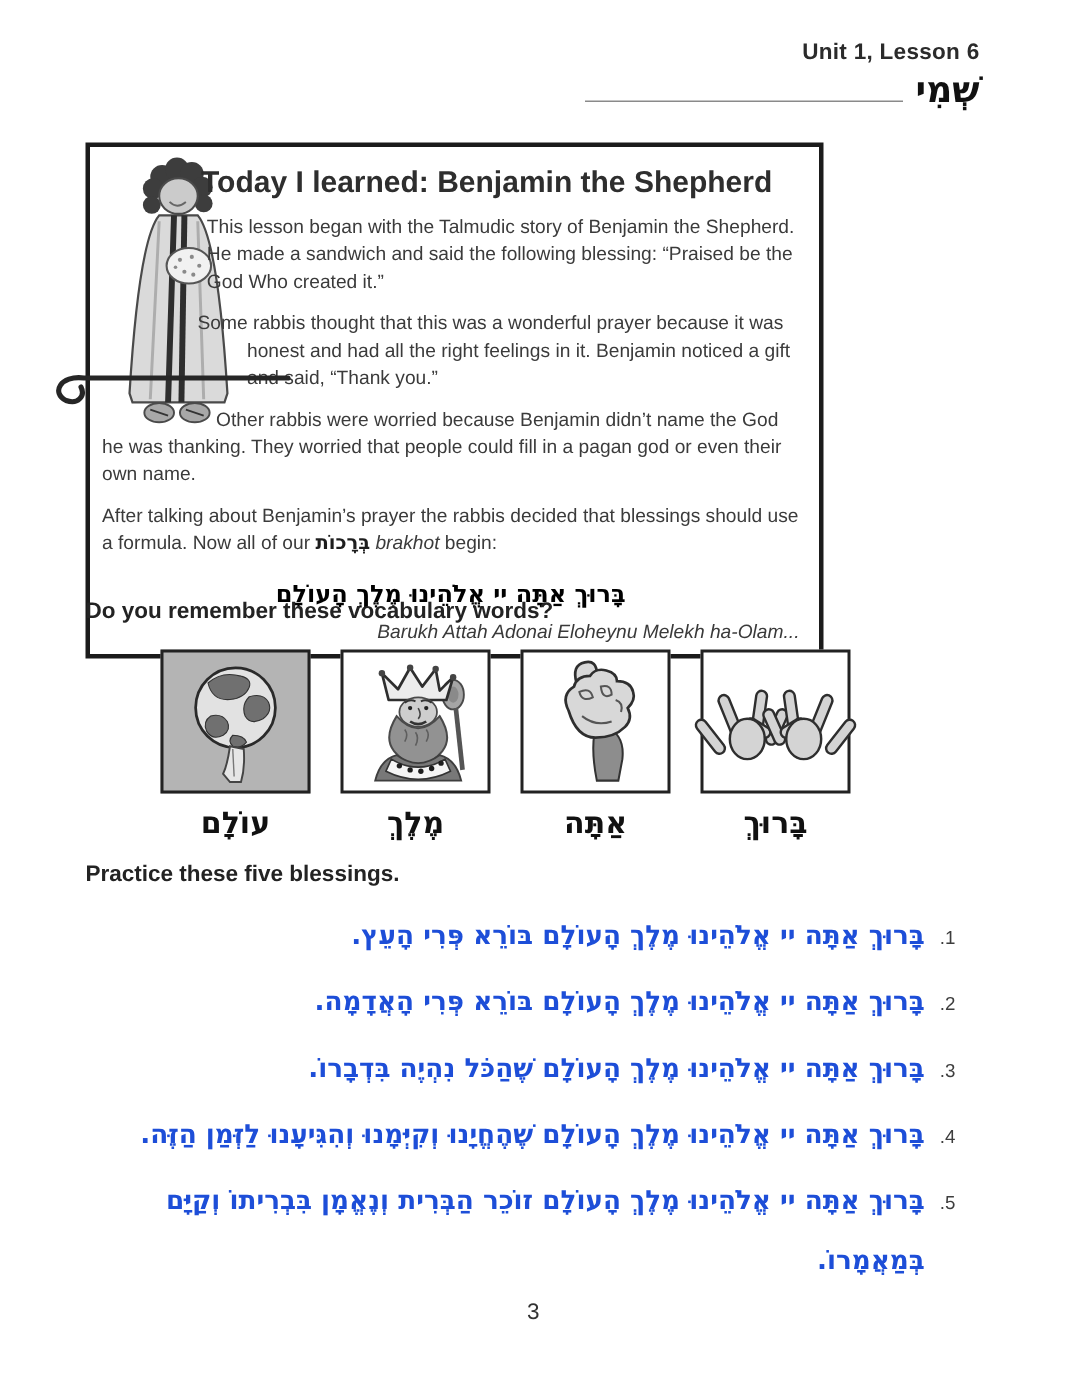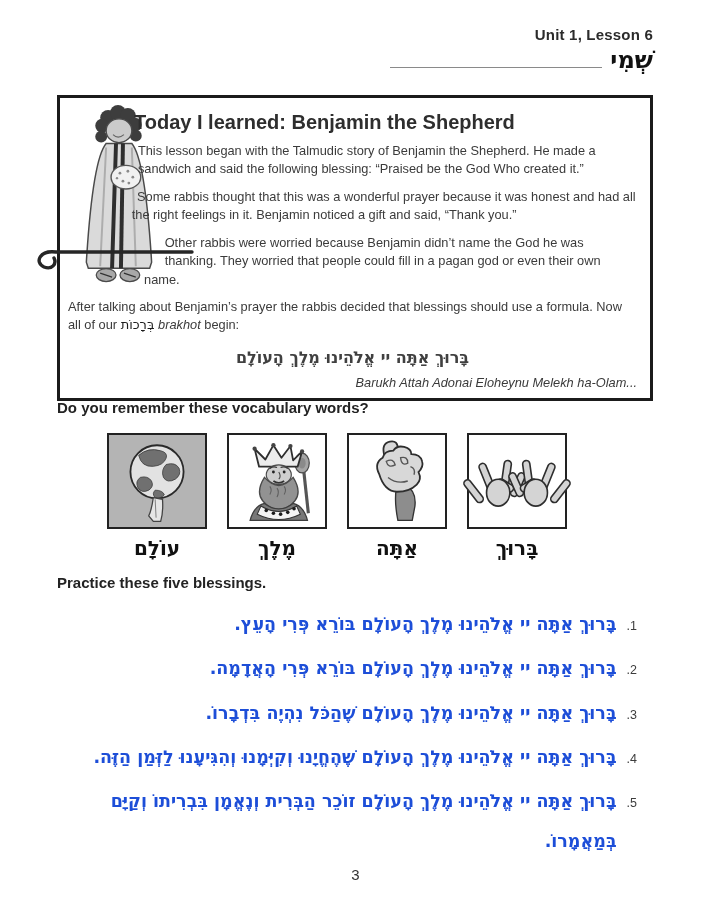--- a/index.html
+++ b/index.html
@@ -9,35 +9,35 @@
     -webkit-font-smoothing:antialiased;
   }
   
   .page-header{position:absolute;top:26px;right:58px;text-align:right;}
   .unit-label{font-size:15px;font-weight:bold;color:#2b2b2b;letter-spacing:.2px;}
   .name-row{display:flex;align-items:flex-end;gap:8px;margin-top:2px;}
   .name-line{width:212px;height:1px;border-bottom:1.5px solid #8a8a8a;margin-bottom:7px;}
   .name-hebrew{font-family:"DejaVu Sans",sans-serif;font-size:24px;font-weight:bold;color:#111;line-height:1.25;}
   
   .lesson-box{
-    position:absolute;left:57px;top:95px;width:596px;min-height:290px;
+    position:absolute;left:57px;top:95px;width:492px;min-height:290px;
     border:3px solid #1b1b1b;box-sizing:border-box;
     padding:6px 13px 8px 8px;background:#fff;
   }
   .shepherd-float{
     float:left;width:98px;height:180px;margin-right:5px;
     shape-outside:polygon(0 0,52% 0,58% 14%,63% 26%,63% 45%,54% 52%,53% 66%,62% 71%,89% 76%,89% 88%,53% 92%,53% 100%,0 100%);
     shape-margin:5px;
   }
   .shepherd-float svg{width:98px;height:180px;display:block;}
   .box-title{font-size:20px;font-weight:bold;color:#2e2e2e;margin:7px 0 8px 4px;}
   .box-p{font-size:12.8px;line-height:1.44;color:#3b3b3b;margin:0 0 9px 0;}
-  .hebrew-inline{font-family:"DejaVu Sans",sans-serif;font-weight:normal;font-size:13px;color:#1d1d1d;}
+  .hebrew-inline{font-family:"DejaVu Sans",sans-serif;font-weight:bold;font-size:13px;color:#1d1d1d;}
   .blessing-he{clear:left;text-align:center;font-family:"DejaVu Sans",sans-serif;
-    font-size:16px;font-weight:bold;color:#404040;margin:3px 0 0;line-height:1.7;}
+    font-size:16px;font-weight:bold;color:#000000;margin:3px 0 0;line-height:1.7;}
   .blessing-translit{text-align:right;font-style:italic;font-size:12.8px;color:#3a3a3a;margin:4px 0 0;}
   .blessing-trans{text-align:center;font-size:12.8px;color:#3a3a3a;margin:8px 0 0;}
   
   .staff-svg{position:absolute;left:28px;top:240px;width:168px;height:32px;}
   
   .vocab{position:absolute;left:57px;top:399px;width:596px;}
   .section-heading{font-size:15px;font-weight:bold;color:#232323;}
   .vocab-row{display:flex;gap:20px;margin:17px 0 0 50px;}
   .vocab-col{display:flex;flex-direction:column;align-items:center;gap:7px;}
   .vocab-card{width:100px;height:96px;border:2.5px solid #222;box-sizing:border-box;

